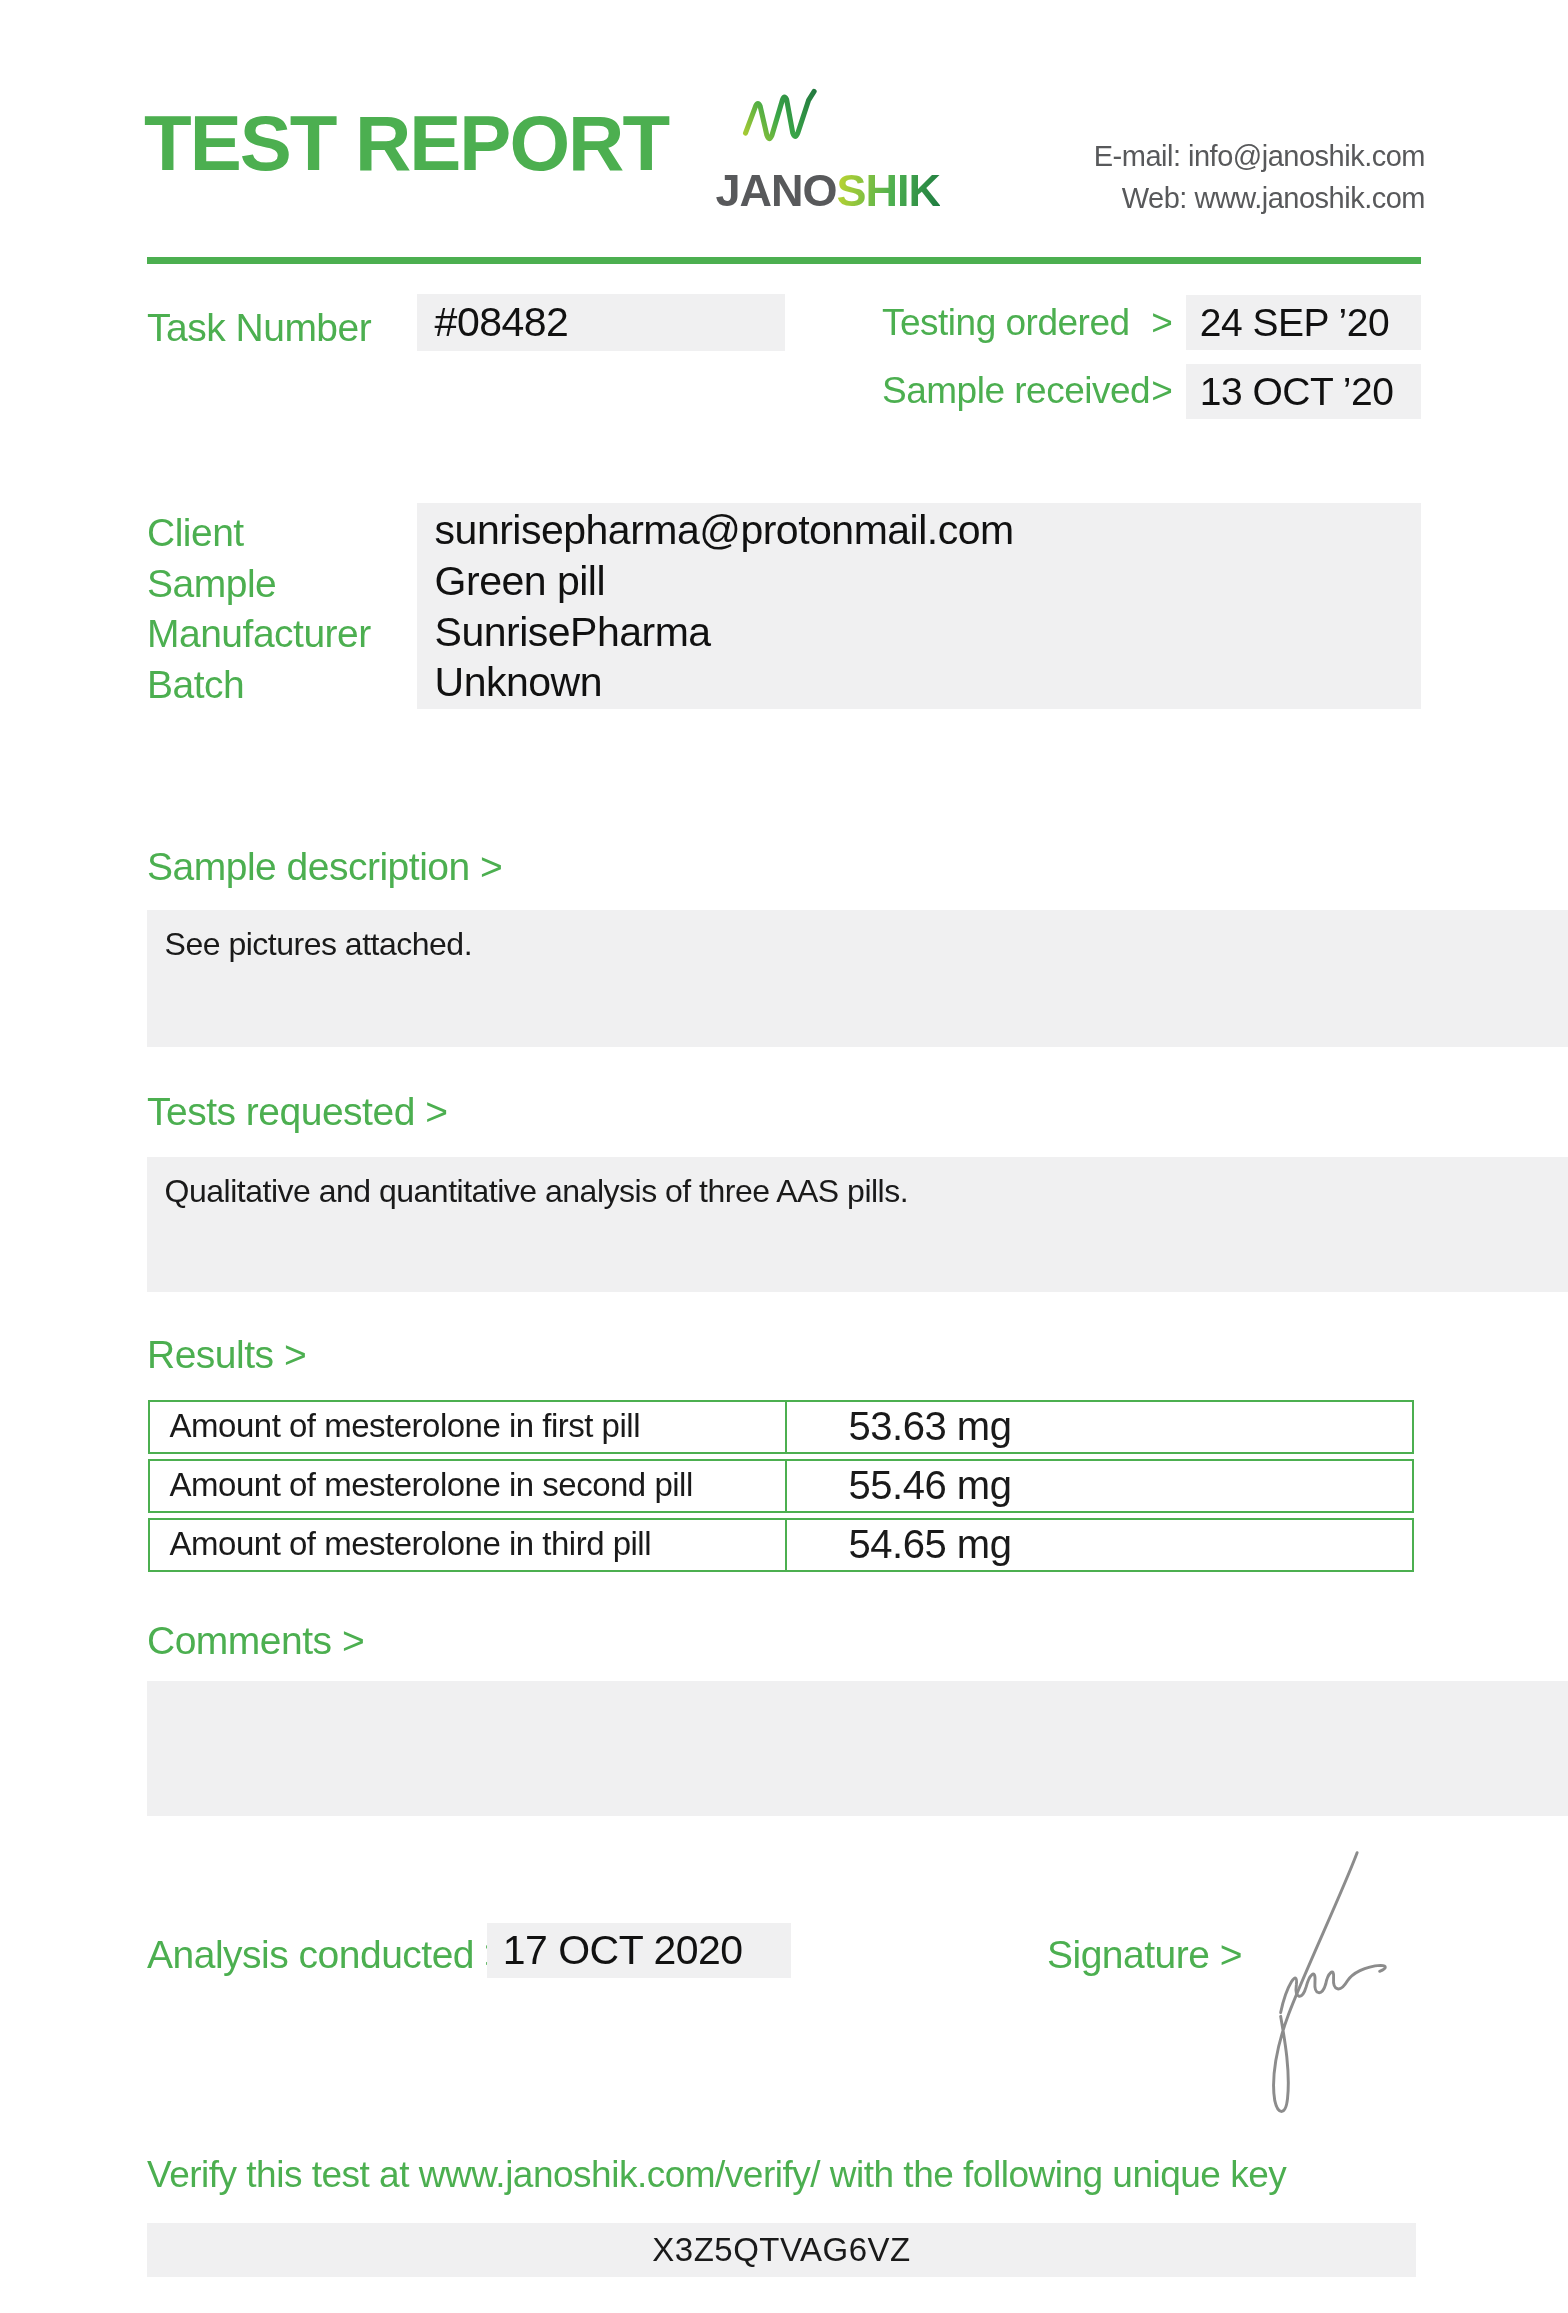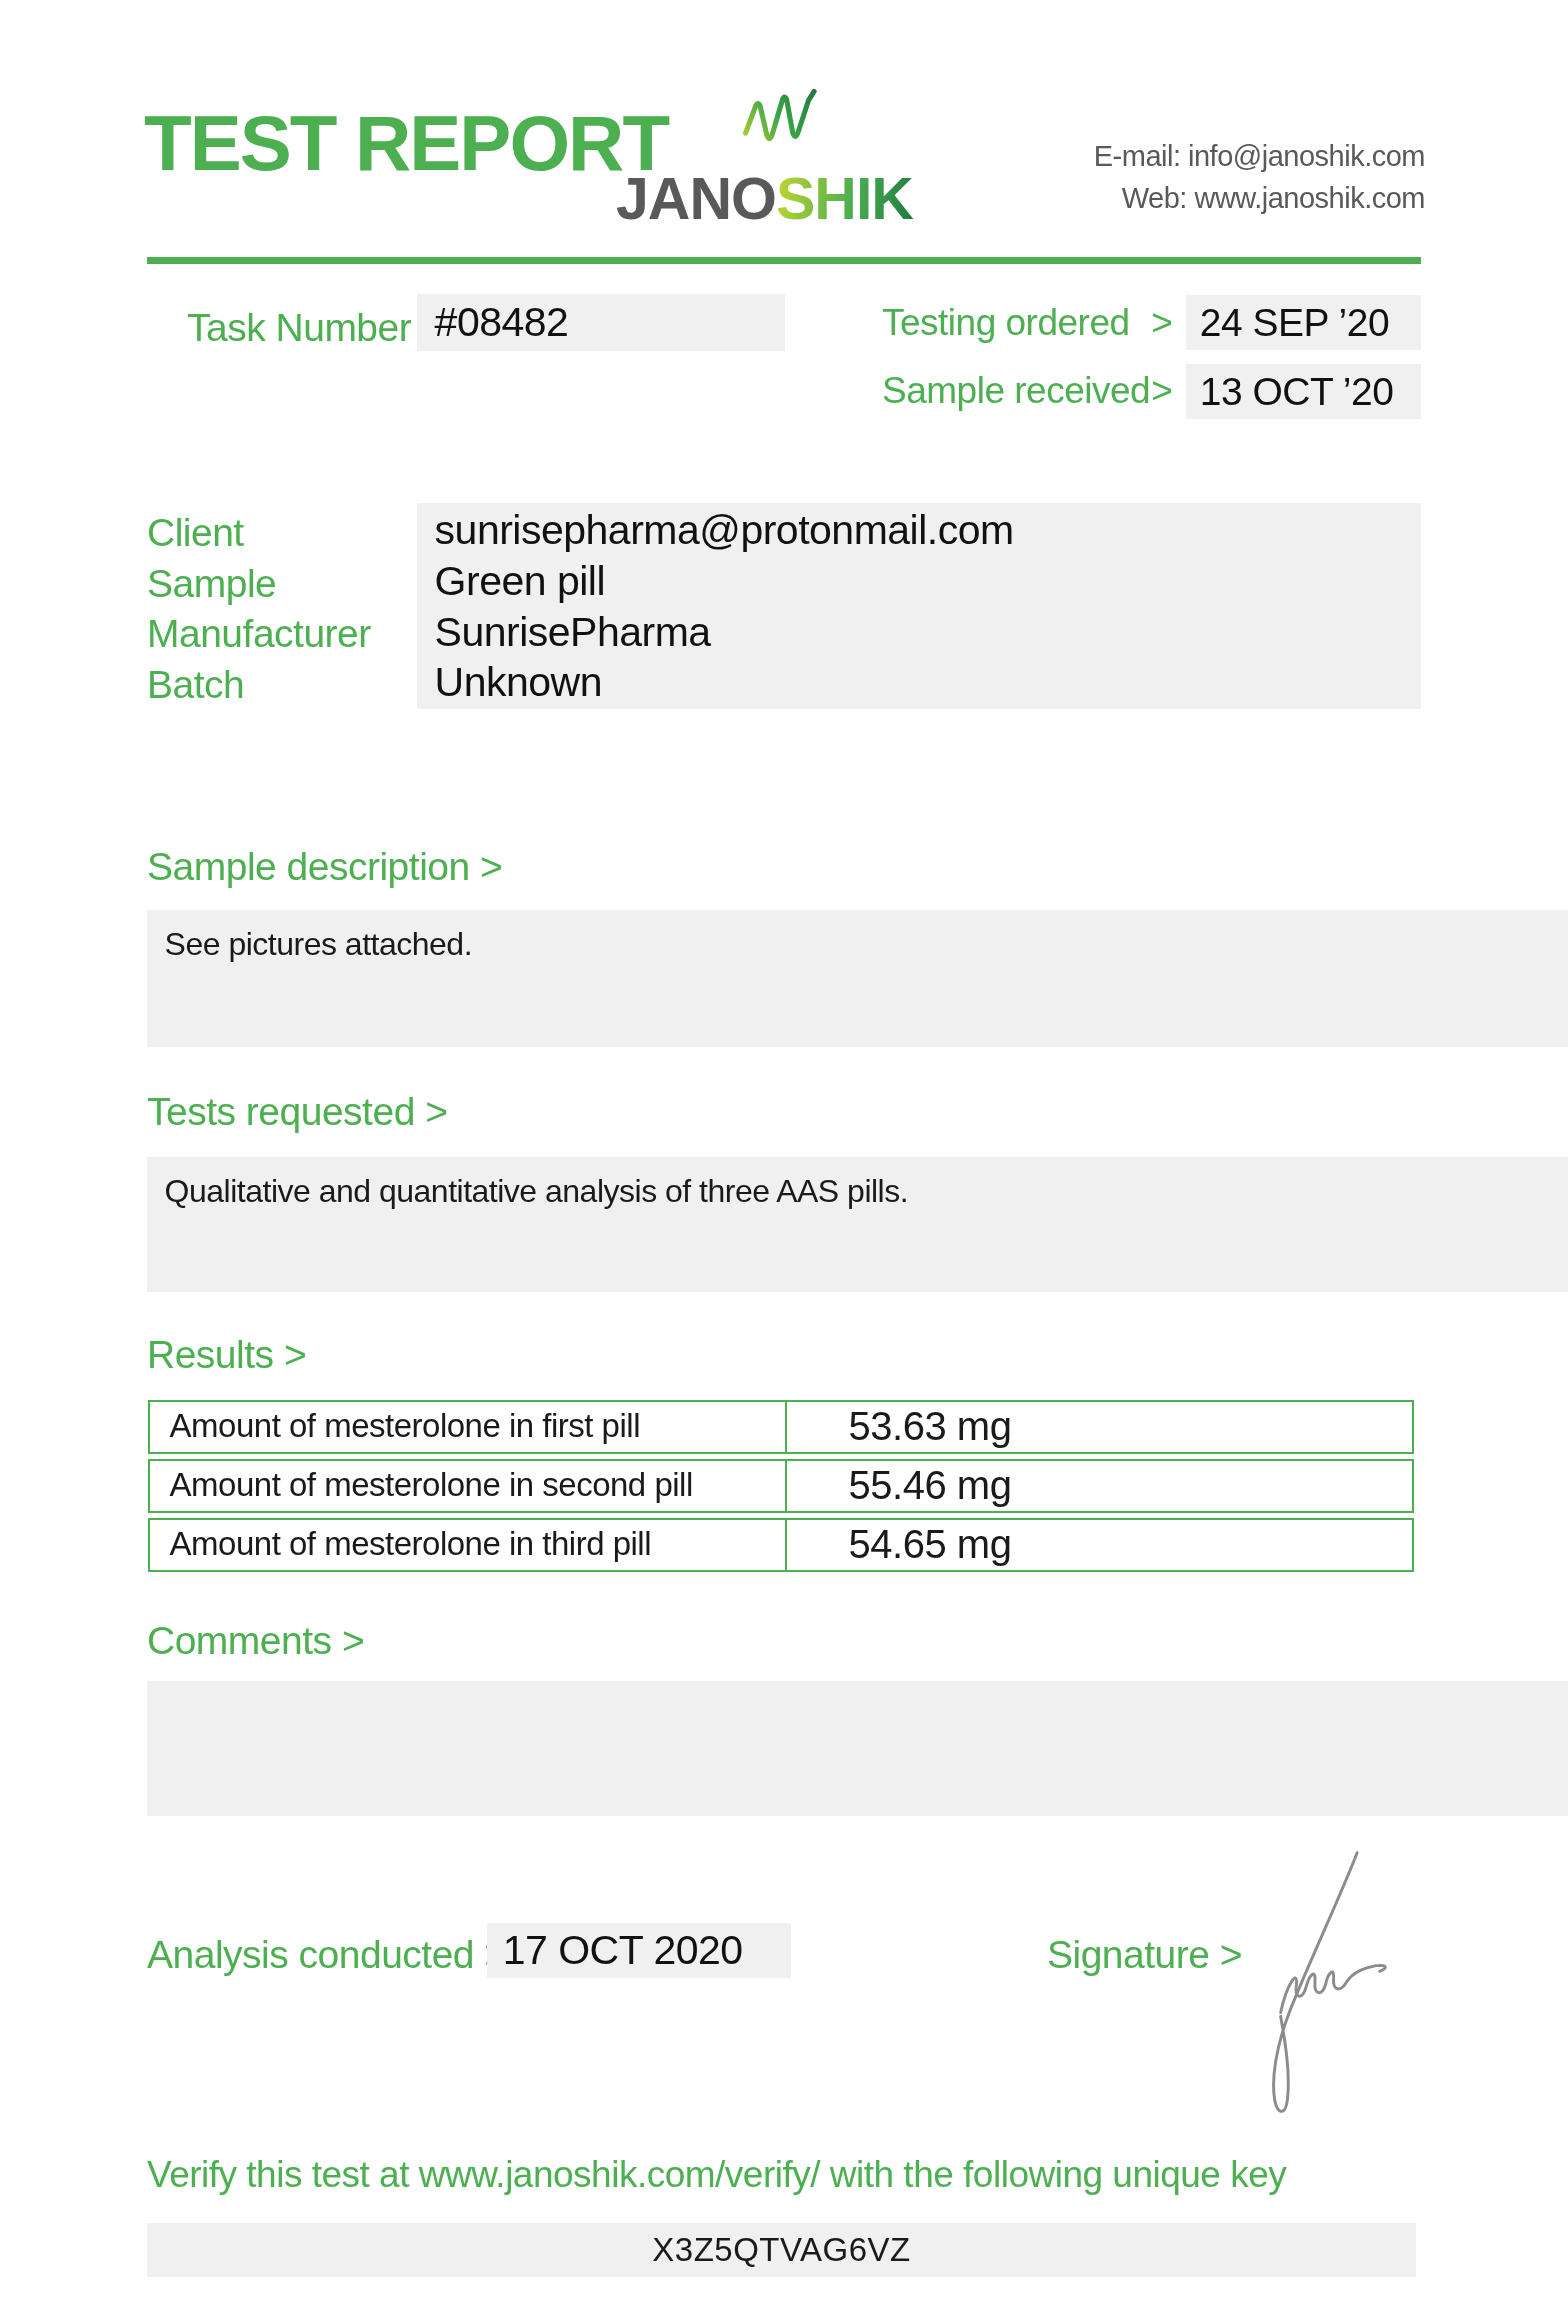--- a/index.html
+++ b/index.html
@@ -11,37 +11,37 @@
   }
   .graybox { background:#f0f0f1; }
 
   
   .title {
     position:absolute; left:144px; top:98px;
     font-size:78px; font-weight:bold; color:#4CAF50; letter-spacing:-2px;
   }
   .logo-icon { position:absolute; left:741px; top:76px; width:90px; height:86px; }
   .logo-text {
-    position:absolute; left:616px; top:165px; width:284px; text-align:left;
-    font-size:59px; font-weight:bold; letter-spacing:-1px;
+    position:absolute; left:656px; top:165px; width:284px; text-align:right;
+    font-size:45px; font-weight:bold; letter-spacing:-1px;
   }
   .logo-jano { color:#58595b; }
   .logo-shik {
     background:linear-gradient(100deg,#c3d62f 0%,#4caf50 55%,#1d7a3f 100%);
     -webkit-background-clip:text; background-clip:text;
     color:#4caf50; -webkit-text-fill-color:transparent;
   }
   .contact {
     position:absolute; right:143px; top:135px; text-align:right;
     color:#58595b; font-size:29px; line-height:1.45; letter-spacing:-0.5px;
   }
   .rule { position:absolute; left:147px; top:257px; width:1274px; height:6.9px; background:#4CAF50; }
 
   
-  .task-label { position:absolute; left:147px; top:306px; font-size:39px; color:#4CAF50;margin-left:40px; }
+  .task-label { position:absolute; left:147px; top:306px; font-size:39px; color:#4CAF50; }
   .task-box {
     position:absolute; left:417px; top:294px; width:368px; height:57px;
     font-size:41px; line-height:57px; padding-left:17.6px; color:#111;
   }
   .dates { position:absolute; left:882px; top:295px; width:539px; }
   .date-row { display:flex; align-items:center; margin-bottom:13.7px; height:55px; }
   .date-label { color:#4CAF50; font-size:37px; flex:0 0 auto; }
   .date-arrow { color:#4CAF50; font-size:37px; margin-left:auto; padding-right:13.7px; }
   .date-box { width:235px; height:55px; font-size:39px; line-height:55px; padding-left:13.7px; color:#111; }
 

